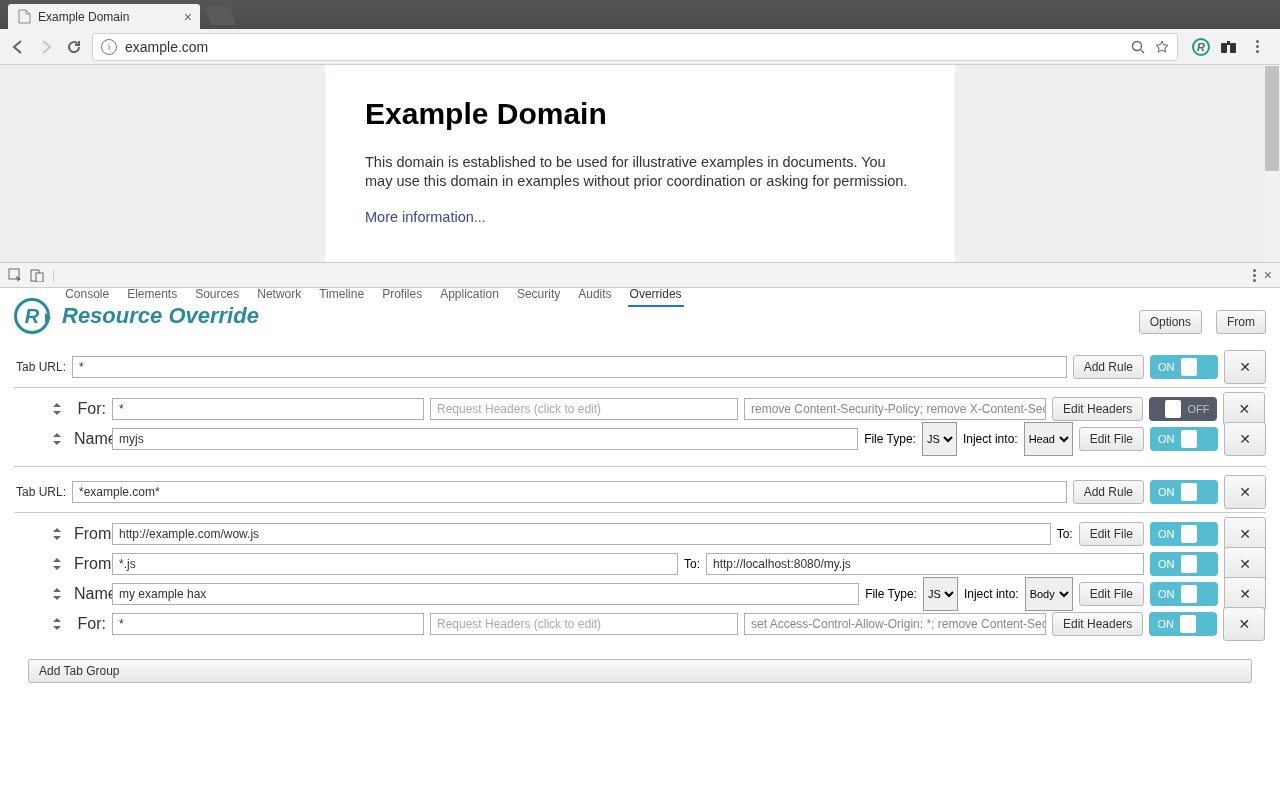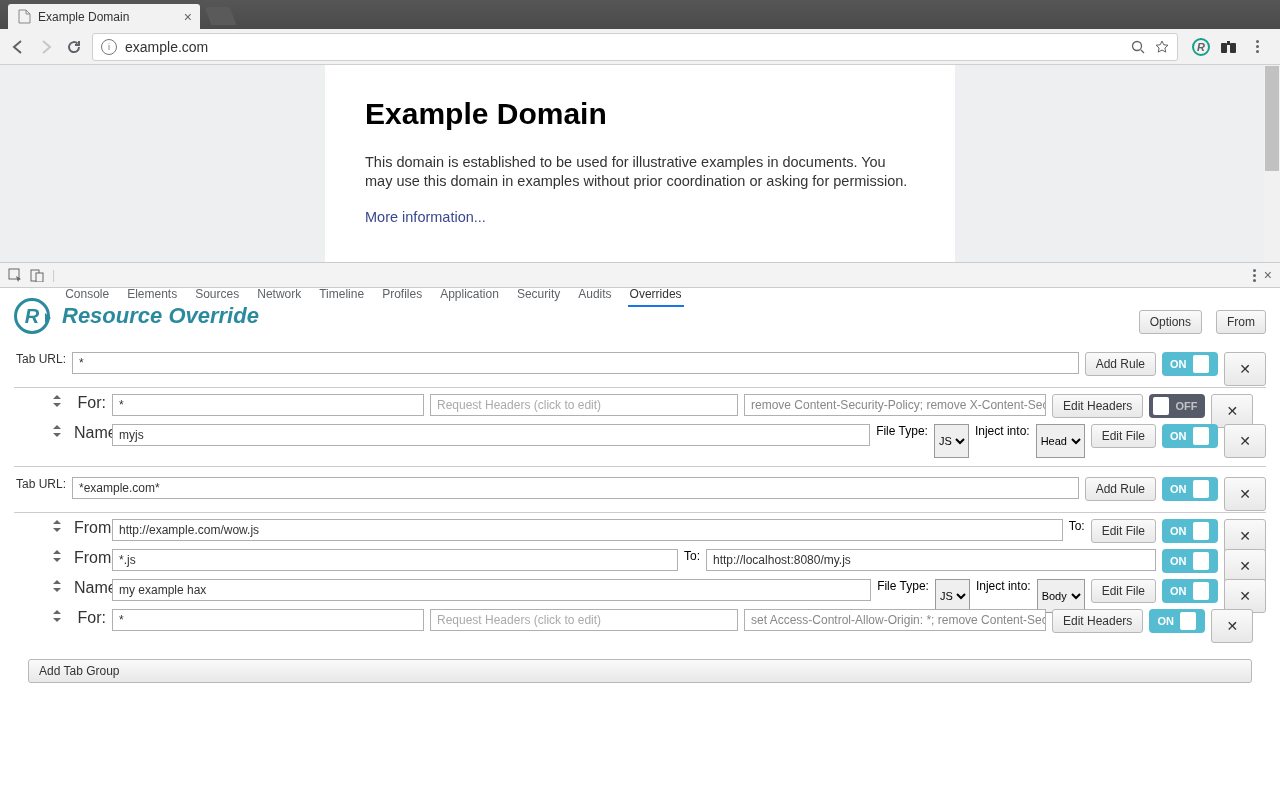--- a/index.html
+++ b/index.html
@@ -41,31 +41,31 @@
 .panel { flex:1; padding:10px 14px 14px 14px; overflow:auto;}
 .panel-header { display:flex; align-items:center; margin-bottom:18px;}
 .logo { width:36px;height:36px;border:3px solid #2b8a9e;border-radius:50%;display:flex;align-items:center;justify-content:center;color:#2b8a9e;font-weight:bold;font-size:20px;font-style:italic;margin-right:12px; position:relative;}
 .logo::after{content:"";position:absolute;right:-4px;top:12px;width:0;height:0;border-top:5px solid transparent;border-bottom:5px solid transparent;border-left:6px solid #2b8a9e;}
 .panel-title { color:#2b8a9e; font-size:22px; font-weight:600; font-style:italic;}
 .panel-actions { margin-left:auto; display:flex; gap:14px;margin-top:12px;}
 .btn { background:linear-gradient(#fafafa,#e8e8e8); border:1px solid #b8b8b8; border-radius:3px; padding:4px 10px; font-size:12px; color:#333; cursor:default;}
 .btn.square { padding:4px 8px;}
 
 .group-block { margin-bottom:12px; }
-.group-row { display:flex; align-items:flex-start; height:30px; gap:6px;}
+.group-row { display:flex; align-items:center; height:30px; gap:6px;}
 .group-row.top { border-bottom:1px solid #ccc; padding-bottom:6px; margin-bottom:6px; height:36px;}
 .row-label { width:52px; text-align:right; font-size:12px; color:#333;}
 .narrow-label { width:32px; text-align:right; font-size:16px; color:#333;}
 .drag-handle { width:14px; display:flex;flex-direction:column;align-items:center;gap:1px;color:#888;font-size:9px;margin-left:36px;margin-right:4px;}
 input[type=text] { height:22px; border:1px solid #b0b0b0; padding:0 6px; font-size:12px; background:#fff; color:#333;width:100%;}
 input[type=text]::placeholder { color:#aaa; }
 input[type=text]:disabled { background:#fff; color:#888; }
 .ro-text { height:22px; border:1px solid #b0b0b0; padding:0 6px; font-size:12px; background:#fff; color:#888; display:flex;align-items:center;white-space:nowrap;overflow:hidden;}
 select { height:34px; border:1px solid #999; font-size:11px; background:#efefef;}
-.toggle { width:56px; height:24px; border-radius:4px; display:flex; align-items:center; padding:2px; font-size:11px; font-weight:bold;}
+.toggle { width:68px; height:24px; border-radius:4px; display:flex; align-items:center; padding:2px; font-size:11px; font-weight:normal;}
 .toggle.on { background:#55bcd1; color:#fff; justify-content:flex-start;}
 .toggle.off { background:#0f172a; color:#aaa; justify-content:flex-end;}
 .toggle .knob { width:16px; height:18px; background:#fff; border-radius:2px; margin:0 2px;}
 .toggle.on .txt{margin-left:6px;margin-right:4px;}
 .toggle.off .txt{margin-right:6px;margin-left:4px;}
 .toggle.off.disabled{opacity:.7;}
 .close-btn { width:24px;height:24px; display:flex;align-items:center;justify-content:center; font-size:14px; color:#333;}
 .footer { padding:8px 14px;}
 .sep { height:1px; background:#ccc; margin:4px 0 10px 0;}
 svg { display:block; }

